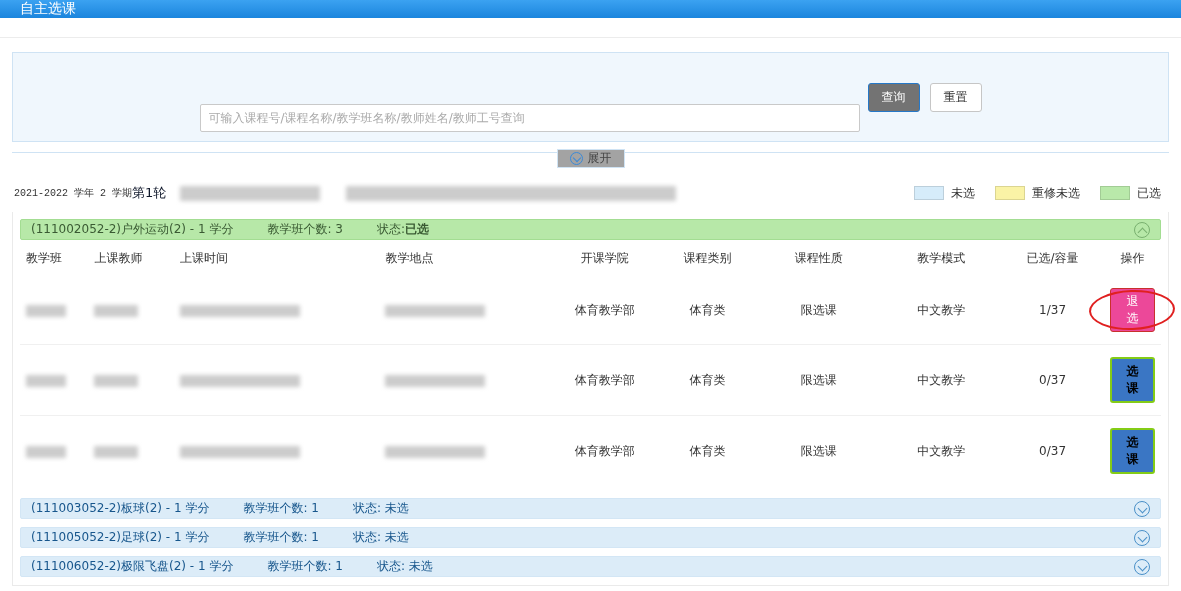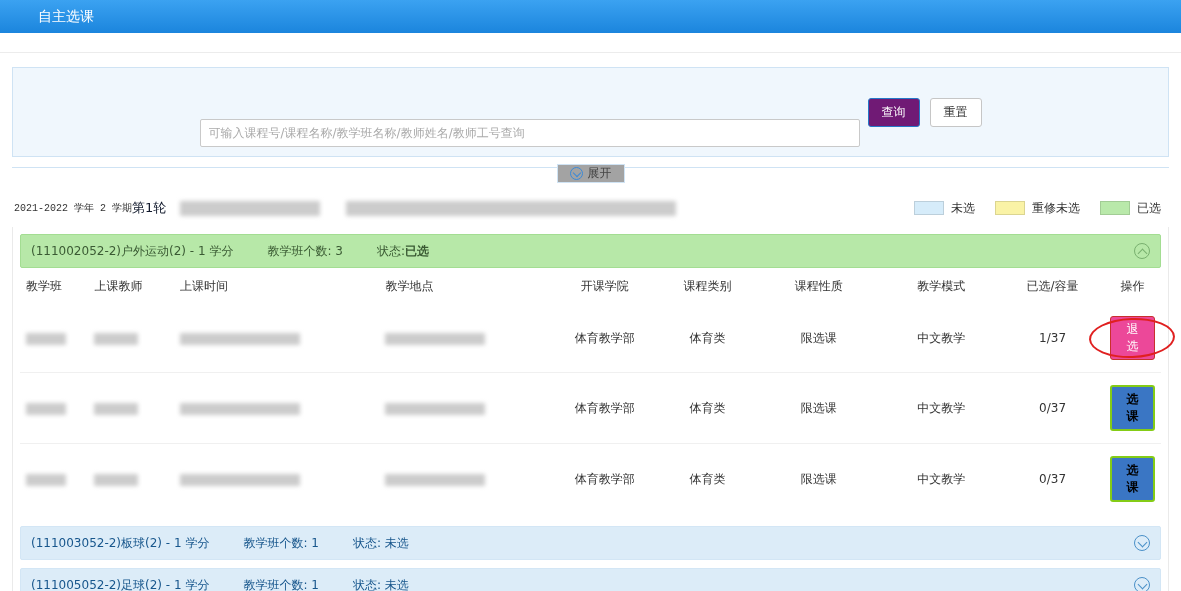--- a/index.html
+++ b/index.html
@@ -1,34 +1,34 @@
 <!DOCTYPE html>
 <html><head>
 <meta charset="utf-8">
 <style>
   * { margin:0; padding:0; box-sizing:border-box; }
   html,body { width:1181px; height:591px; overflow:hidden; background:#fff;
     font-family:"DejaVu Sans","Liberation Sans",sans-serif; font-size:12px; color:#333; }
 
   
-  .top-header { height:33px; background:linear-gradient(#3ba2f1,#1b85dd);
-    display:flex; align-items:center; padding-left:38px; color:#fff; font-size:14px; }
+  .top-header { height:18px; background:linear-gradient(#3ba2f1,#1b85dd);
+    display:flex; align-items:center; padding-left:20px; color:#fff; font-size:14px; }
 
   .top-strip { height:20px; border-bottom:1px solid #ececec; }
 
   .page { padding:0 12px; }
 
   
   .search-panel { margin-top:14px; border:1px solid #cfe3f4; background:#f0f7fd;
     padding:9px 0; display:flex; align-items:center; justify-content:center; gap:8px; }
   .search-input { width:660px; height:28px; border:1px solid #c9c9c9; border-radius:2px;
     padding:0 8px; font-size:12px; color:#333; background:#fff; font-family:inherit;margin-top:42px; }
   .search-input::placeholder { color:#aaa; }
   .btn { font-family:inherit; font-size:12px; border-radius:3px; padding:5px 13px; cursor:pointer; }
-  .btn-query { background:#701a75; border:1px solid #2578c8; color:#fff; }
+  .btn-query { background:#737373; border:1px solid #2578c8; color:#fff; }
   .btn-reset { background:#fff; border:1px solid #c6c6c6; color:#333; margin-left:2px; }
 
   
   .expand-row { margin-top:7px; display:flex; align-items:flex-start; }
   .expand-row .line { flex:1; border-top:1px solid #cfe3f4; margin-top:3px;
     box-shadow:0 4px 0 -3px #e6f0f9; }
   .expand-toggle { border:1px solid #cfe3f4; background:#a3a3a3; padding:0 12px;
     display:flex; align-items:center; gap:5px; color:#444; cursor:pointer; }
 
   
@@ -58,21 +58,21 @@
   
   .tabs { display:flex; gap:6px; border-bottom:1px solid #e3e3e3; padding:0 2px; }
   .tab { padding:7px 13px 6px; font-size:13px; color:#333; cursor:pointer; }
   .tab.active { font-weight:bold; border:1px solid #e3e3e3; border-bottom:2px solid #3a7bd5;
     background:#fff; margin-bottom:-1px; }
 
   
   .panel { border:1px solid #eaeaea; border-top:none; padding:7px 7px 0 7px; }
 
   
-  .course-bar { display:flex; align-items:center; height:34px; padding:0 10px;
+  .course-bar { display:flex; align-items:center; height:21px; padding:0 10px;
     border-radius:2px; cursor:pointer; }
   .course-bar.green { background:#b7e8a8; border:1px solid #a3dd92; color:#3a5a33; }
   .course-bar .c-title { margin-right:34px; }
   .course-bar .c-count { margin-right:34px; }
   .bold { font-weight:bold; }
   .chev-green { color:#79b06f; }
   .chev-blue { color:#4a90c8; }
 
   
   table.classes { width:100%; border-collapse:collapse; table-layout:fixed; font-size:12px; }

